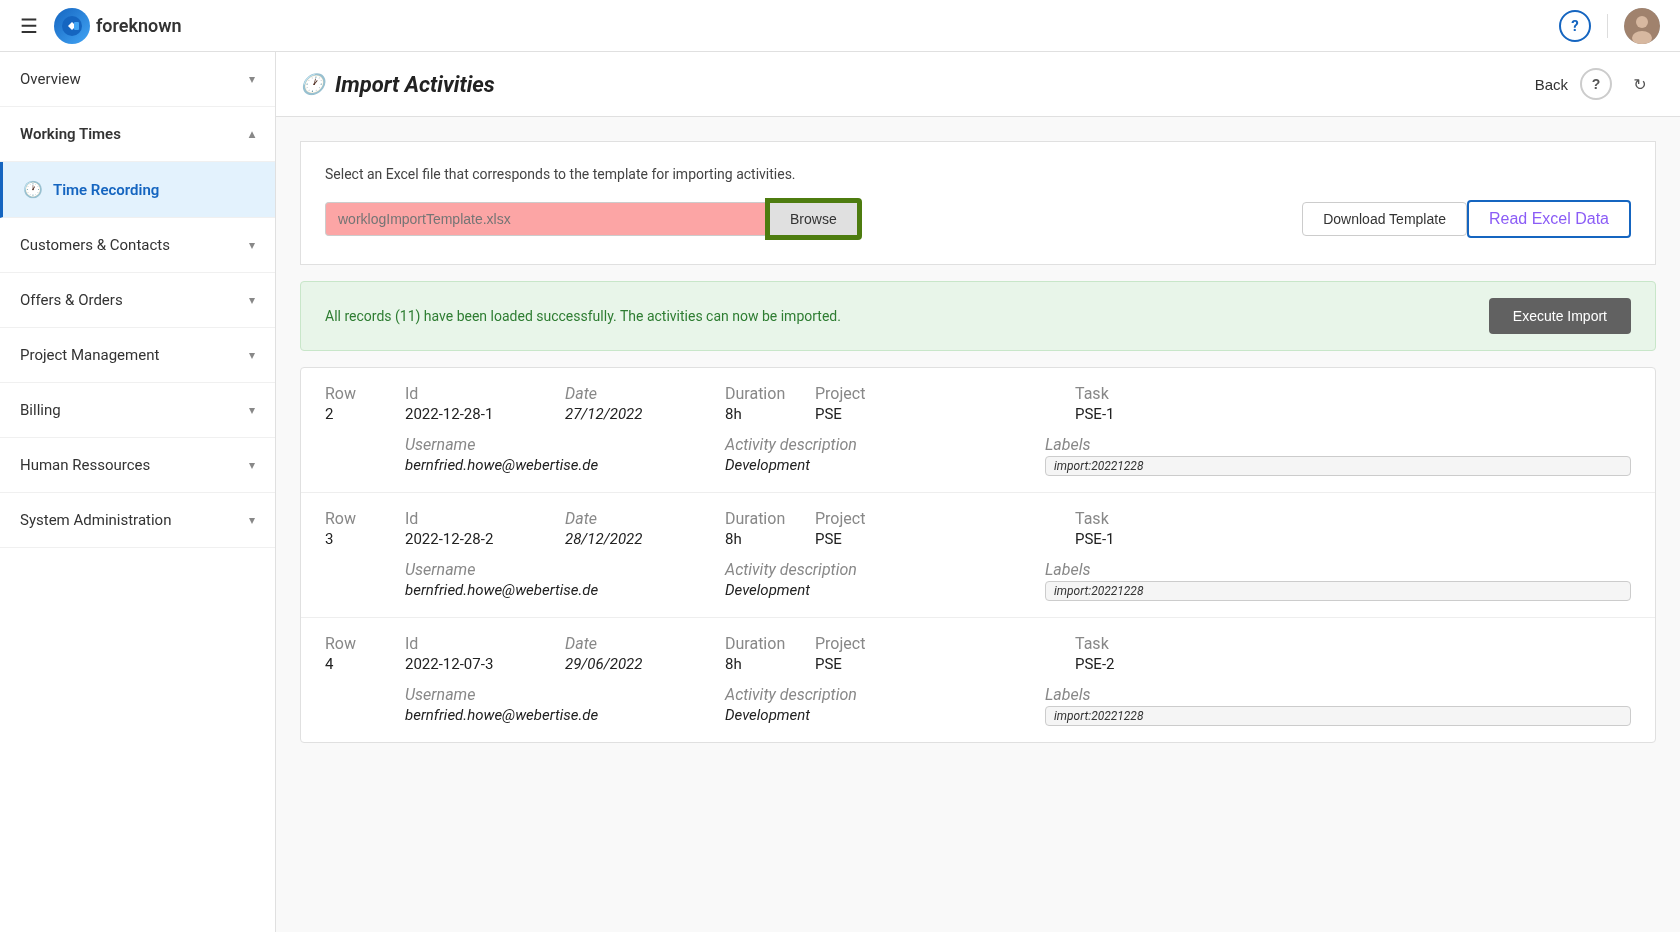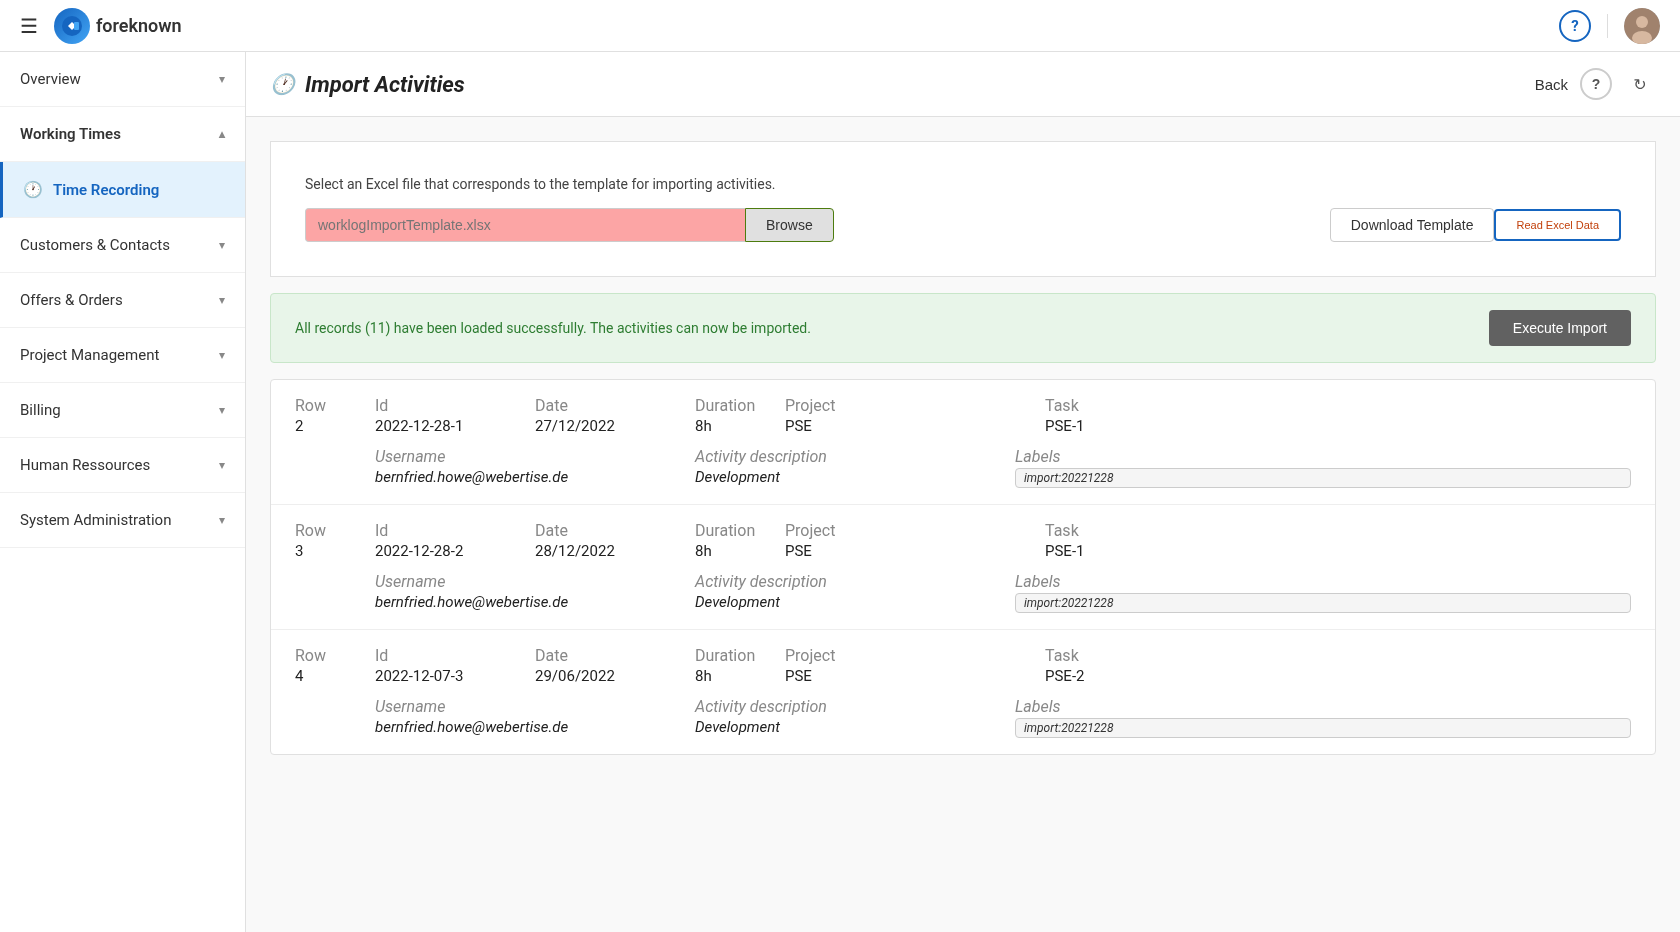--- a/index.html
+++ b/index.html
@@ -18,21 +18,21 @@
     .top-header-right { display: flex; align-items: center; gap: 16px; }
     .header-icon { width: 32px; height: 32px; border-radius: 50%; display: flex; align-items: center; justify-content: center; cursor: pointer; color: #555; font-size: 18px; }
     .avatar { width: 36px; height: 36px; border-radius: 50%; background: #bdbdbd; overflow: hidden; display: flex; align-items: center; justify-content: center; }
     .divider-v { width: 1px; height: 24px; background: #ddd; }
 
     
     .main-layout { display: flex; flex: 1; overflow: hidden; }
 
     
     .sidebar {
-      width: 246px; background: #fff; border-right: 1px solid #e0e0e0;
+      width: 276px; background: #fff; border-right: 1px solid #e0e0e0;
       overflow-y: auto; flex-shrink: 0;
     }
     .sidebar-item {
       display: flex; align-items: center; justify-content: space-between;
       padding: 18px 20px; cursor: pointer; border-bottom: 1px solid #f0f0f0;
       font-size: 15px; color: #333;
     }
     .sidebar-item.active { background: #e3f2fd; border-left: 3px solid #1565c0; color: #1565c0; font-weight: 600; }
     .sidebar-item.active-parent { font-weight: 600; }
     .sidebar-item-label { display: flex; align-items: center; gap: 10px; }
@@ -52,42 +52,42 @@
     .page-header-actions { display: flex; align-items: center; gap: 12px; }
     .btn-back { background: none; border: none; cursor: pointer; font-size: 15px; color: #333; }
     .icon-btn { width: 32px; height: 32px; border-radius: 50%; border: none; background: none; cursor: pointer; display: flex; align-items: center; justify-content: center; color: #555; font-size: 16px; }
 
     
     .inner-content { padding: 24px; }
 
     
     .file-section {
       background: #fff; border: 1px solid #e0e0e0; border-radius: 0;
-      padding: 34px; margin-bottom: 16px;
+      padding: 24px; margin-bottom: 16px;
     }
     .file-description { font-size: 14px; color: #444; margin-bottom: 16px; }
     .file-row { display: flex; align-items: center; justify-content: space-between; }
     .file-input-group { display: flex; align-items: center; }
     .file-input {
       width: 440px; border: 1px solid #ccc; border-right: none;
       padding: 8px 12px; font-size: 14px; color: #444;
       border-radius: 4px 0 0 4px; background: #fca5a5;
     }
     .btn-browse {
-      padding: 8px 20px; background: #e0e0e0; border: 1px solid #4d7c0f;
+      padding: 8px 20px; background: #e0e0e0; border: 5px solid #4d7c0f;
       border-radius: 0 4px 4px 0; cursor: pointer; font-size: 14px; color: #333;
     }
     .file-action-btns { display: flex; align-items: center; }
     .btn-download {
       padding: 8px 20px; background: #fff; border: 1px solid #ccc;
       border-radius: 4px; cursor: pointer; font-size: 14px; color: #333;
     }
     .btn-read {
       padding: 8px 20px; background: #fff; border: 2px solid #1565c0;
-      border-radius: 4px; cursor: pointer; font-size: 11px; color: #c2410c; font-weight: 500;
+      border-radius: 4px; cursor: pointer; font-size: 16px; color: #8b5cf6; font-weight: 500;
     }
 
     
     .success-banner {
       background: #e8f5e9; border: 1px solid #c8e6c9; border-radius: 4px;
       padding: 16px 24px; margin-bottom: 16px;
       display: flex; align-items: center; justify-content: space-between;
     }
     .success-text { font-size: 14px; color: #2e7d32; }
     .btn-execute {
@@ -101,21 +101,21 @@
     .record-row:last-child { border-bottom: none; }
     .record-top { display: flex; align-items: flex-start; gap: 0; margin-bottom: 12px; }
     .record-bottom { display: flex; align-items: flex-start; gap: 0; font-style: italic; }
 
     .field-group { display: flex; flex-direction: column; }
     .field-label { font-size: 16px; color: #888; margin-bottom: 2px; }
     .field-value { font-size: 15px; color: #222; }
 
     .col-row { width: 80px; }
     .col-id { width: 160px; }
-    .col-date { width: 160px; }
+    .col-date { width: 160px; font-style: italic; }
     .col-duration { width: 90px; }
     .col-project { width: 260px; }
     .col-task { flex: 1; } 
     .col-username-val { width: 320px; }
     .col-activity { width: 320px; }
     .col-labels { flex: 1; }
 
     .label-badge {
       display: inline-block; padding: 2px 8px;
       background: #f5f5f5; border: 1px solid #ccc;

